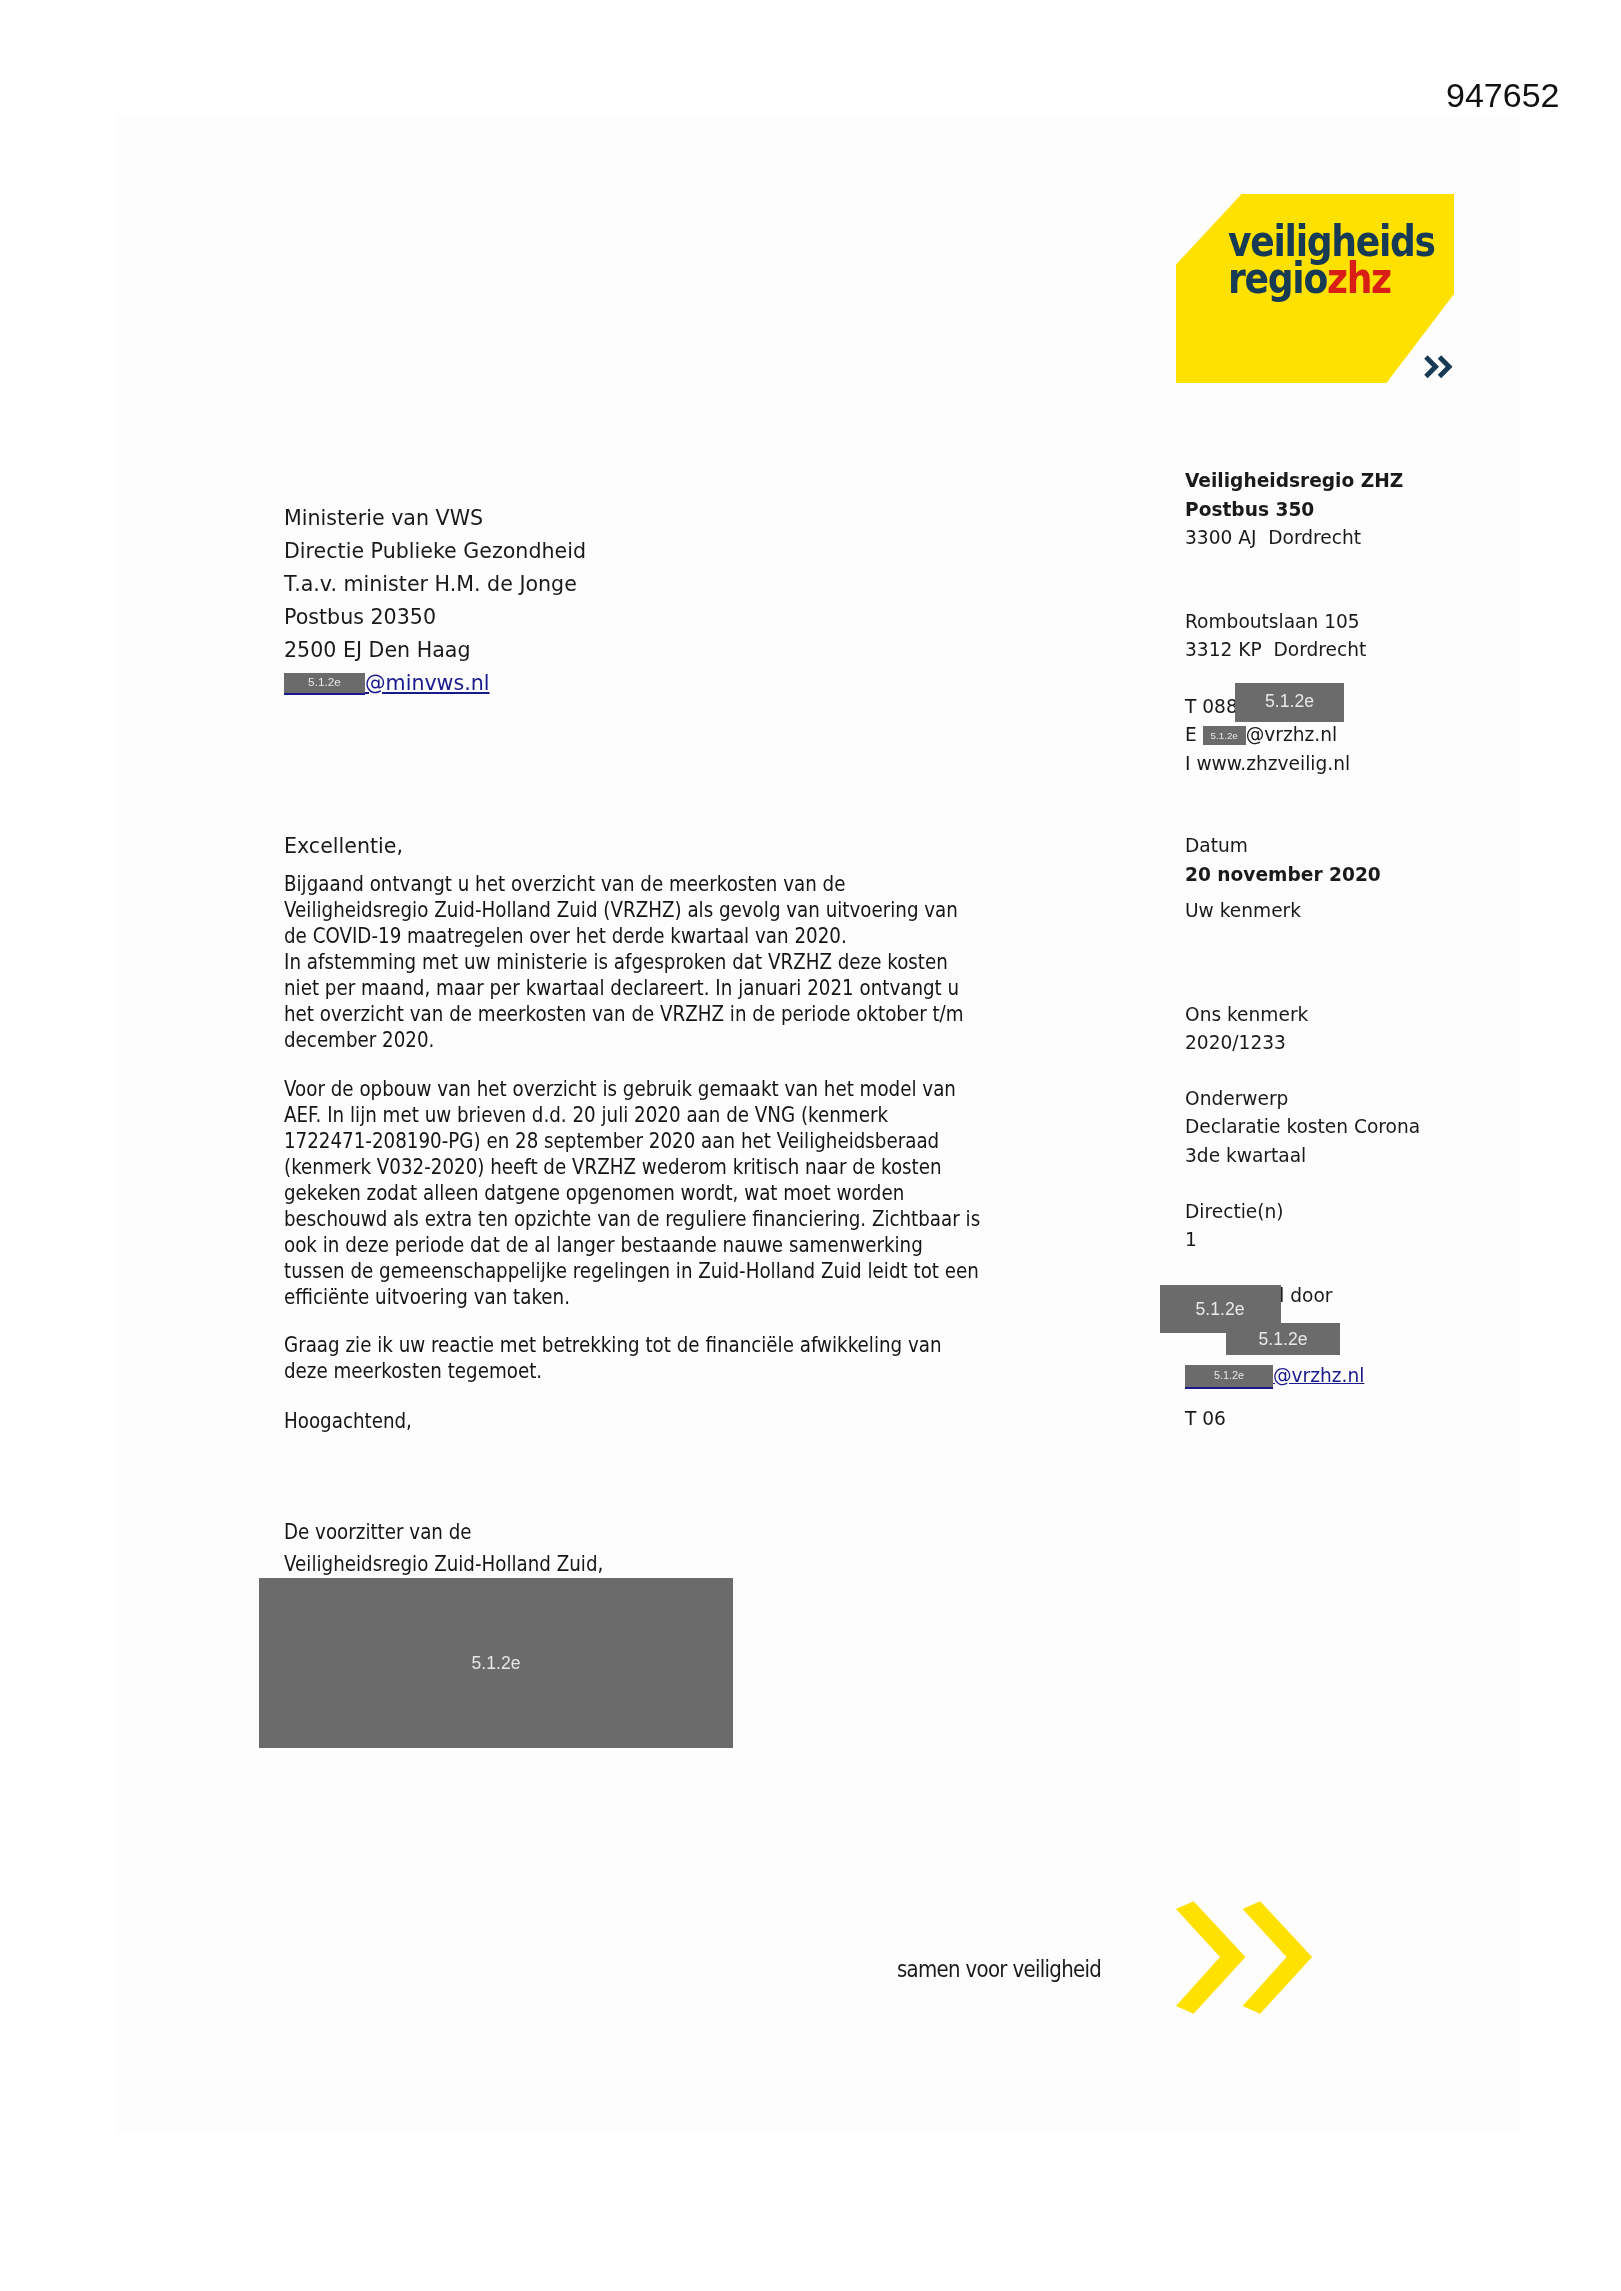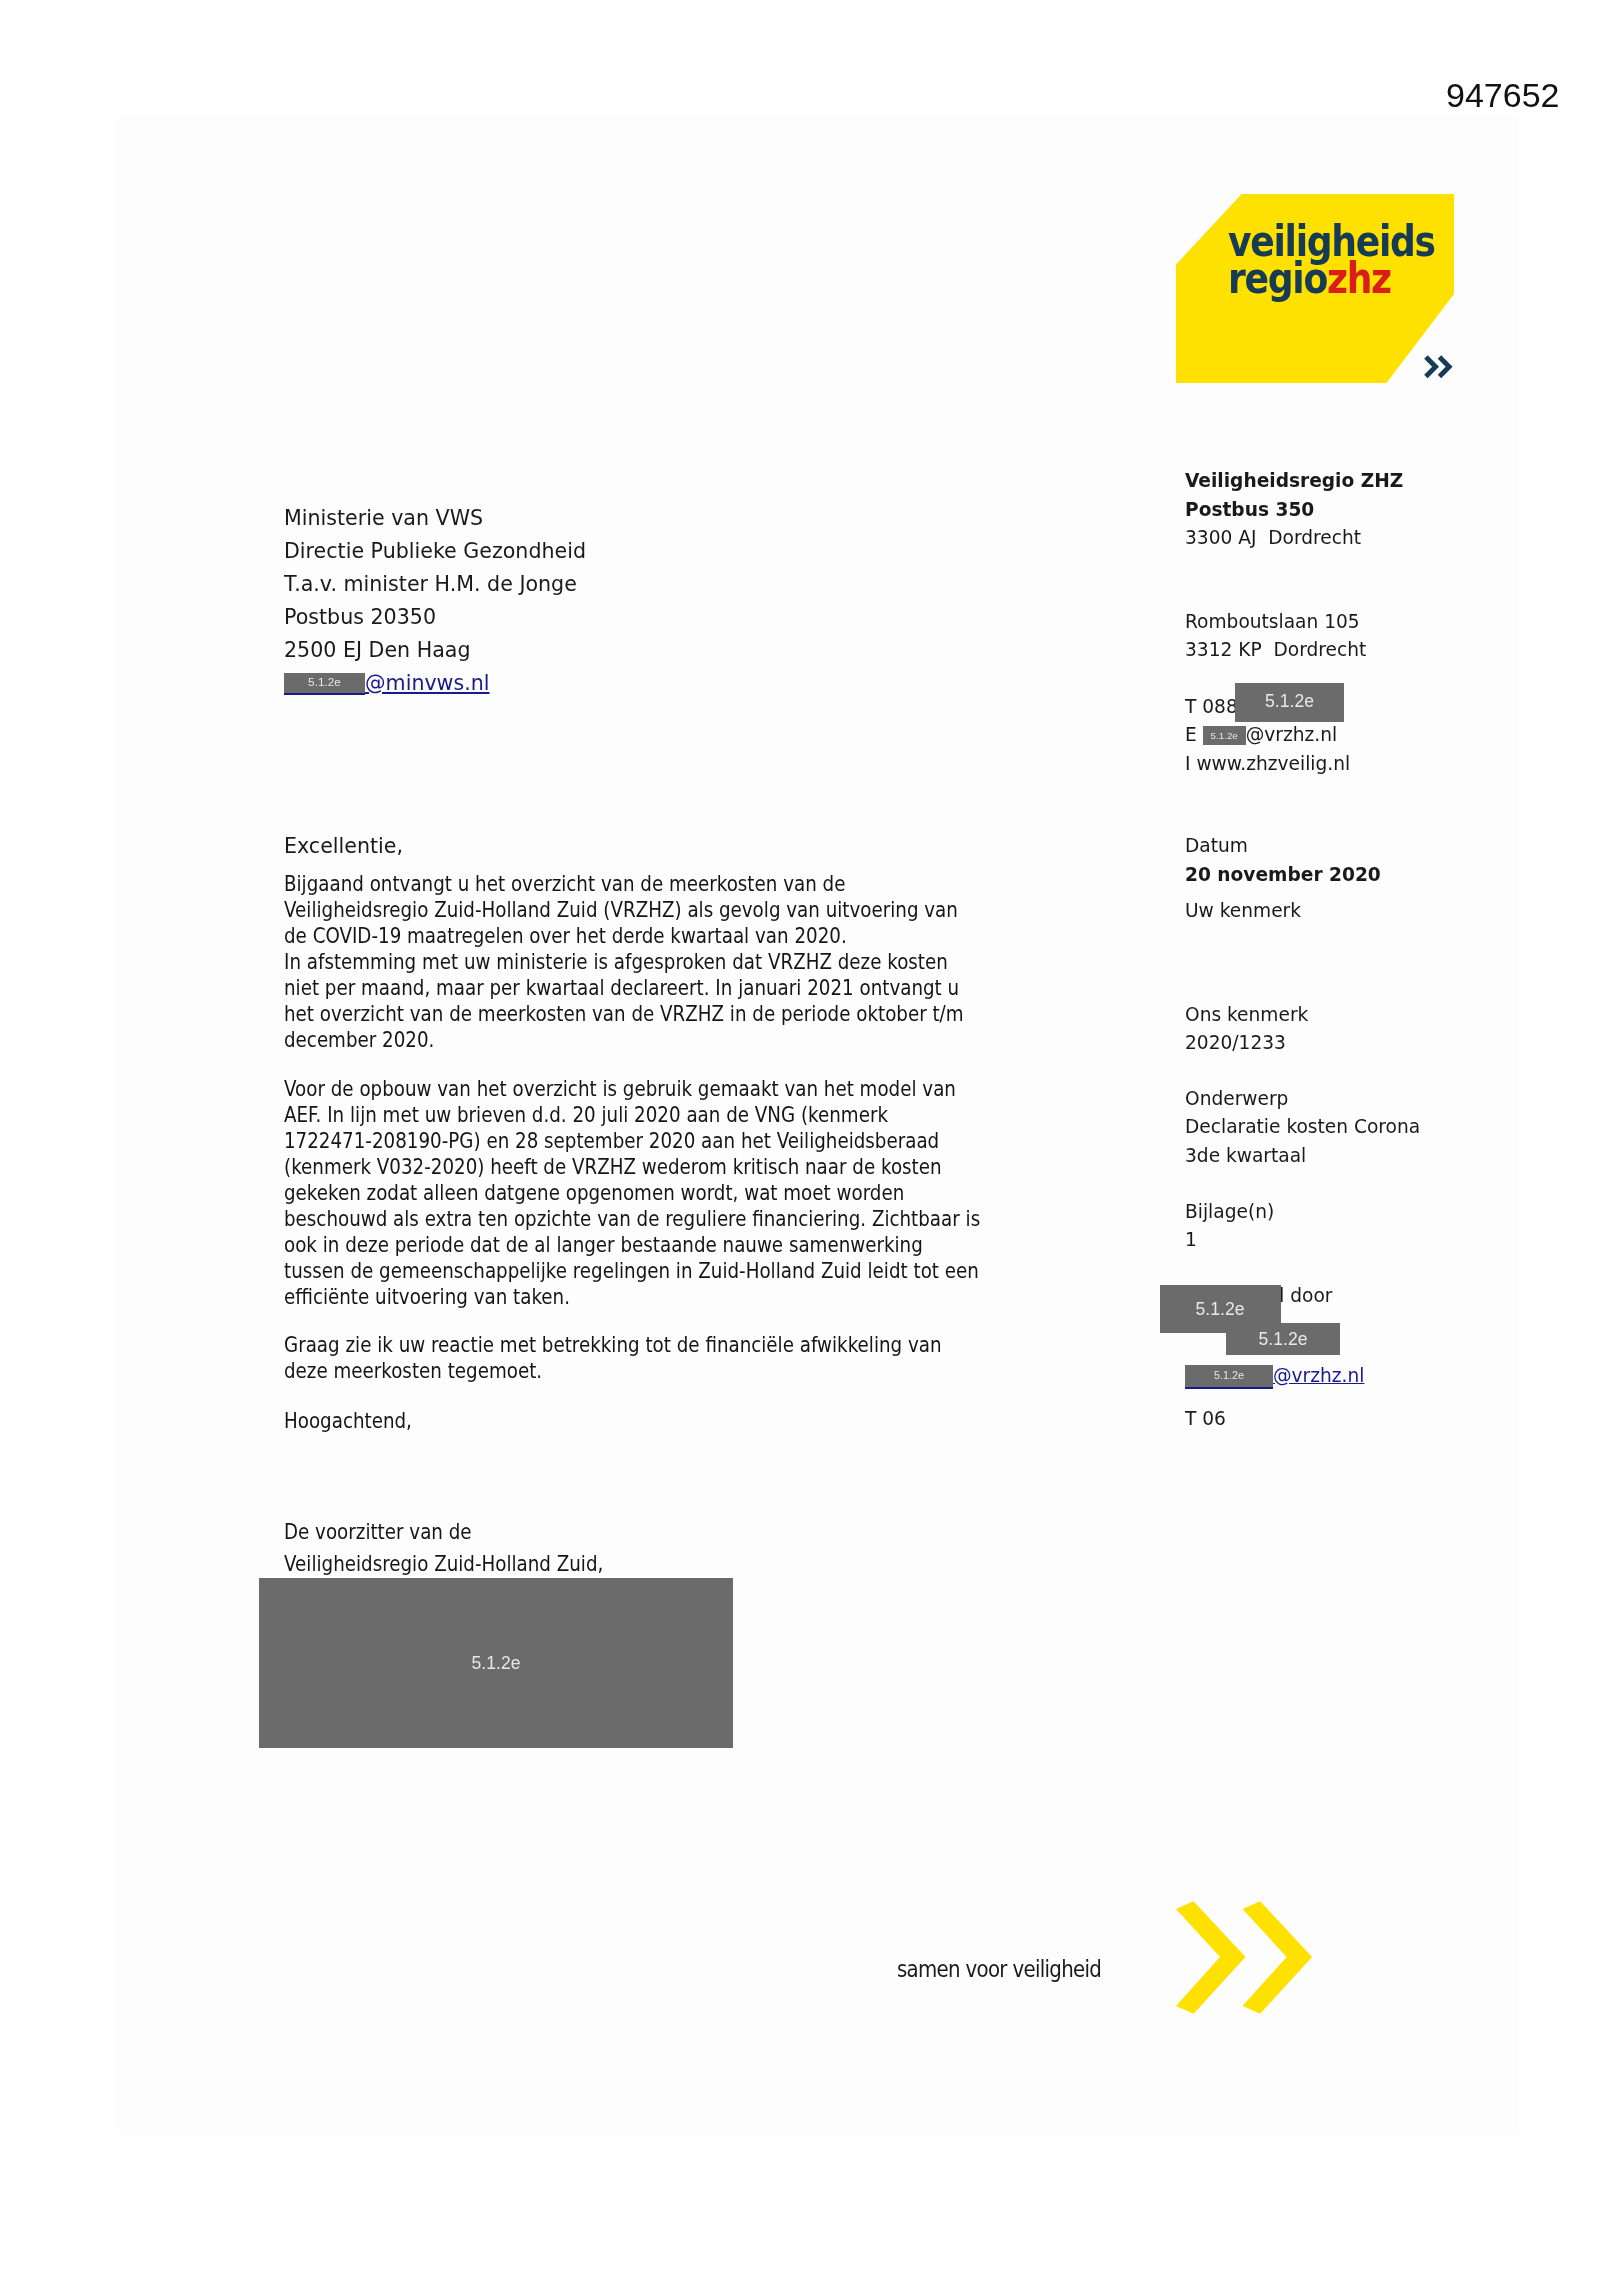--- a/index.html
+++ b/index.html
@@ -125,21 +125,21 @@
   <div class="line" style="top:753px;">I www.zhzveilig.nl</div>
 
   <div class="line" style="top:835px;">Datum</div>
   <div class="line bold" style="top:864px;">20 november 2020</div>
   <div class="line" style="top:900px;">Uw kenmerk</div>
   <div class="line" style="top:1004px;">Ons kenmerk</div>
   <div class="line" style="top:1032px;">2020/1233</div>
   <div class="line" style="top:1088px;">Onderwerp</div>
   <div class="line" style="top:1116px;">Declaratie kosten Corona</div>
   <div class="line" style="top:1145px;">3de kwartaal</div>
-  <div class="line" style="top:1201px;">Bijlage(n)</div>
+  <div class="line" style="top:1201px;">Directie(n)</div>
   <div class="line" style="top:1229px;">1</div>
   <div class="line" style="top:1285px;">Behandeld door</div>
   <div class="line" style="top:1285px;left:-25.5px;">
     <span class="redact" style="width:121px;height:48px;line-height:48px;font-size:17.6px;">5.1.2e</span>
   </div>
   <div class="line" style="top:1408px;">T 06</div>
   <div class="line" style="top:1323px;left:41px;">
     <span class="redact" style="width:114px;height:32px;line-height:32px;font-size:17.6px;">5.1.2e</span>
   </div>
   <div class="line" style="top:1321px;margin-top:44px;">

